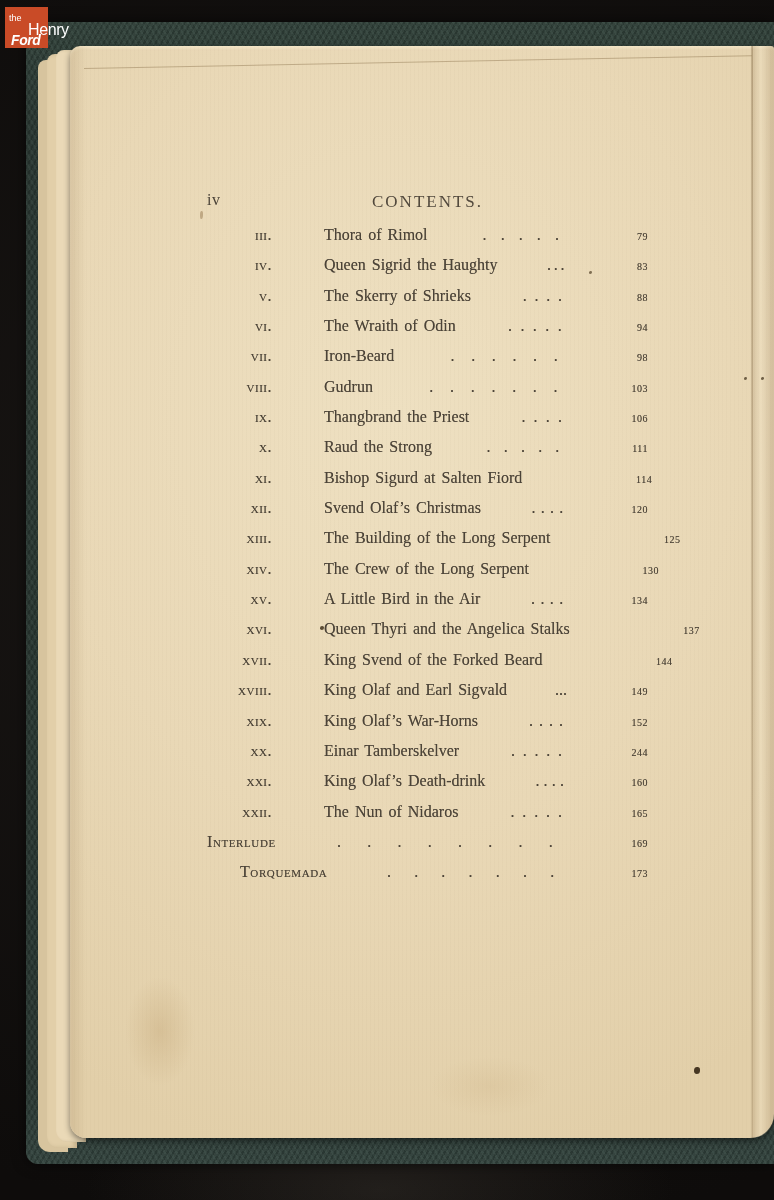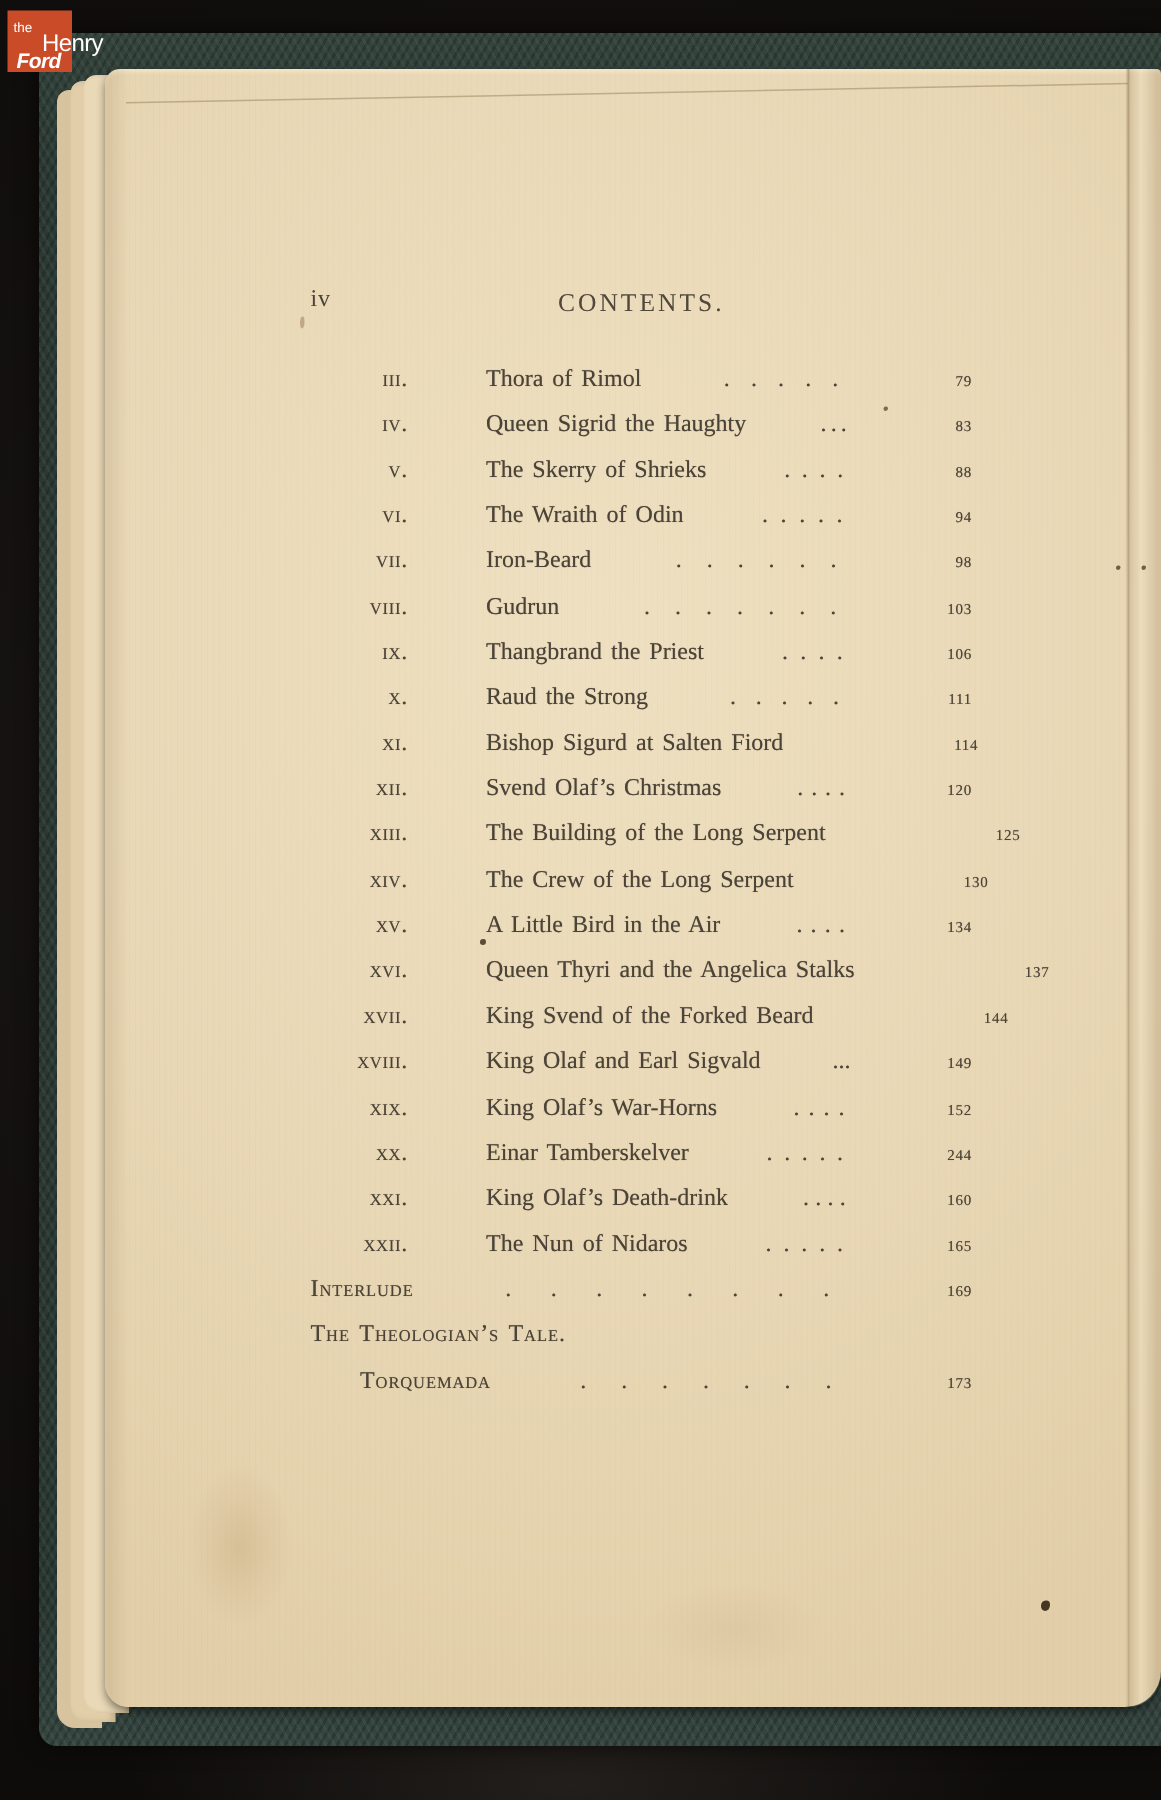--- a/index.html
+++ b/index.html
@@ -54,21 +54,21 @@
   .speck{position:absolute;border-radius:50% 40% 55% 45%;}
   .speck1{left:624px;top:1021px;width:6px;height:7px;background:#463723;}
   .speck2{left:674px;top:331px;width:3px;height:3px;background:#6e5f46;}
   .speck3{left:691px;top:331px;width:3px;height:3px;background:#6e5f46;}
   .speck4{left:519px;top:225px;width:3px;height:3px;background:#7d6c50;}
   .speck5{left:250px;top:580px;width:4px;height:4px;background:#5c4d35;}
   .speck6{left:130px;top:165px;width:3px;height:8px;background:rgba(150,120,80,.5);}
 
   
   .content{position:absolute;left:137px;top:143px;width:441px;color:#4b4338;}
-  .pagehead{position:relative;height:20px;margin-bottom:35px;}
+  .pagehead{position:relative;height:20px;margin-bottom:17px;}
   .folio{position:absolute;left:0;top:2px;font-size:16px;letter-spacing:.5px;}
   .running-head{position:absolute;left:0;right:0;top:3px;text-align:center;
         font-size:17px;letter-spacing:2px;color:#51483c;}
   .toc-row{display:flex;align-items:baseline;height:30.35px;font-size:16px;word-spacing:2px;
         text-shadow:0 0 .5px rgba(75,65,50,.55);gap:42px;}
   .numeral{width:65px;flex:0 0 65px;text-align:right;font-variant:small-caps;letter-spacing:.5px;}
   .toc-row .title{margin-left:10px;white-space:nowrap;text-align:right;}
   .leader{flex:1 1 auto;display:flex;justify-content:space-around;align-items:baseline;
         margin:0 4px 0 6px;overflow:hidden;}
   .leader .dot{font-size:16px;}
@@ -333,25 +333,20 @@
               <span class="dot">.</span>
               <span class="dot">.</span>
               <span class="dot">.</span>
               <span class="dot">.</span>
               <span class="dot">.</span>
               <span class="dot">.</span>
               <span class="dot">.</span>
             </span>
             <span class="pagenum">169</span>
           </div>
-          <div class="toc-row section">
-            <span class="title">The Theologian’s Tale.</span>
-            <span class="leader"></span>
-            <span class="pagenum"></span>
-          </div>
           <div class="toc-row section indented">
             <span class="title">Torquemada</span>
             <span class="leader">
               <span class="dot">.</span>
               <span class="dot">.</span>
               <span class="dot">.</span>
               <span class="dot">.</span>
               <span class="dot">.</span>
               <span class="dot">.</span>
               <span class="dot">.</span>

